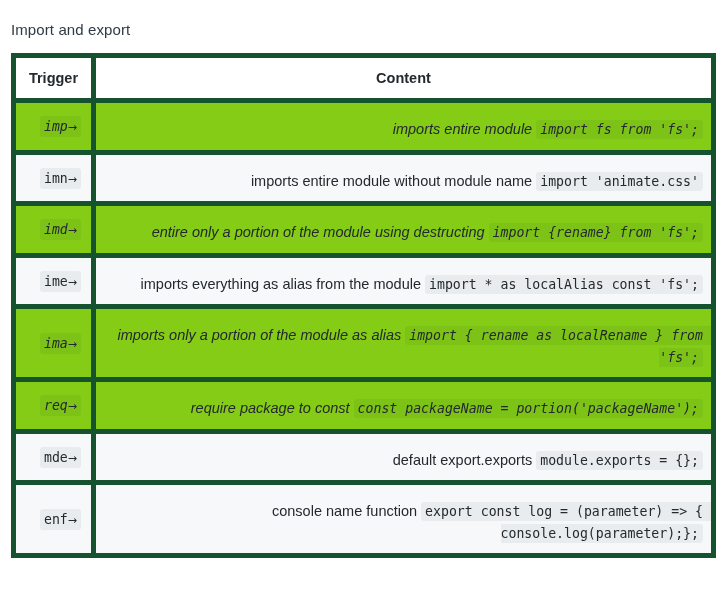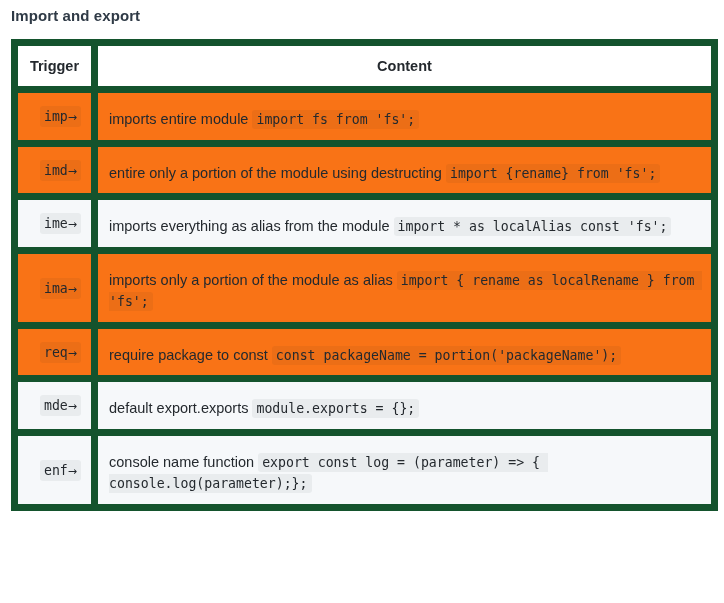--- a/index.html
+++ b/index.html
@@ -17,24 +17,24 @@
 
   .page {
     position: relative;
     width: 724px;
     height: 603px;
     box-sizing: border-box;
   }
 
   .page-title {
     font-size: 15px;
-    font-weight: bold;
+    font-weight: normal;
     color: #2f3a46;
     letter-spacing: 0.1px;
-    padding: 6px 0 0 11px;
+    padding: 20px 0 0 11px;
     margin: 0;
     line-height: 20px;
   }
 
   .table-wrap {
     margin-top: 13px;
     padding-left: 11px;
     padding-right: 13px;
     box-sizing: border-box;
   }
@@ -42,21 +42,21 @@
   table.snippets {
     border-collapse: collapse;
     width: 700px;
     table-layout: fixed;
     border: 1px solid #dfe2e5;
     border-bottom: none;
   }
 
   table.snippets th,
   table.snippets td {
-    border: 7px solid #14532d;
+    border: 5px solid #14532d;
     vertical-align: middle;
     box-sizing: border-box;
   }
 
   col.col-trigger { width: 80px; }
   col.col-content { width: 620px; }
 
   table.snippets thead th {
     font-size: 14.5px;
     font-weight: bold;
@@ -64,31 +64,32 @@
     padding: 11px 8px 11px 8px;
     background: #ffffff;
     text-align: center;
     line-height: 18px;
   }
 
   table.snippets tbody tr.shaded td {
     background: #f6f8fa;
   }
   table.snippets tbody tr.plain td {
-    background: #f97316;
+    background: #84cc16;
+    font-style: italic;
   }
 
   td.trigger-cell {
     text-align: right;
     padding: 8px 10px 8px 6px;
     white-space: nowrap;
   }
 
   td.content-cell {
-    text-align: left;
+    text-align: right;
     padding: 16px 8px 9px 11px;
     font-size: 14.5px;
     line-height: 20.5px;
     color: #24292e;
     word-wrap: break-word;
   }
 
   code.code {
     font-family: "DejaVu Sans Mono", "Liberation Mono", monospace;
     font-size: 13.2px;
@@ -135,20 +136,24 @@
         <tr>
           <th>Trigger</th>
           <th>Content</th>
         </tr>
       </thead>
       <tbody id="table-body">
       <tr class="plain">
             <td class="trigger-cell"><code class="trigger-code">imp<span class="arrow-glyph">→</span></code></td>
             <td class="content-cell"><span class="desc">imports entire module </span><code class="code">import fs from 'fs';</code></td>
           </tr>
+          <tr class="shaded">
+            <td class="trigger-cell"><code class="trigger-code">imn<span class="arrow-glyph">→</span></code></td>
+            <td class="content-cell"><span class="desc">imports entire module without module name </span><code class="code">import 'animate.css'</code></td>
+          </tr>
           <tr class="plain">
             <td class="trigger-cell"><code class="trigger-code">imd<span class="arrow-glyph">→</span></code></td>
             <td class="content-cell"><span class="desc">entire only a portion of the module using destructing </span><code class="code">import {rename} from 'fs';</code></td>
           </tr>
           <tr class="shaded">
             <td class="trigger-cell"><code class="trigger-code">ime<span class="arrow-glyph">→</span></code></td>
             <td class="content-cell"><span class="desc">imports everything as alias from the module </span><code class="code">import * as localAlias const 'fs';</code></td>
           </tr>
           <tr class="plain">
             <td class="trigger-cell"><code class="trigger-code">ima<span class="arrow-glyph">→</span></code></td>

